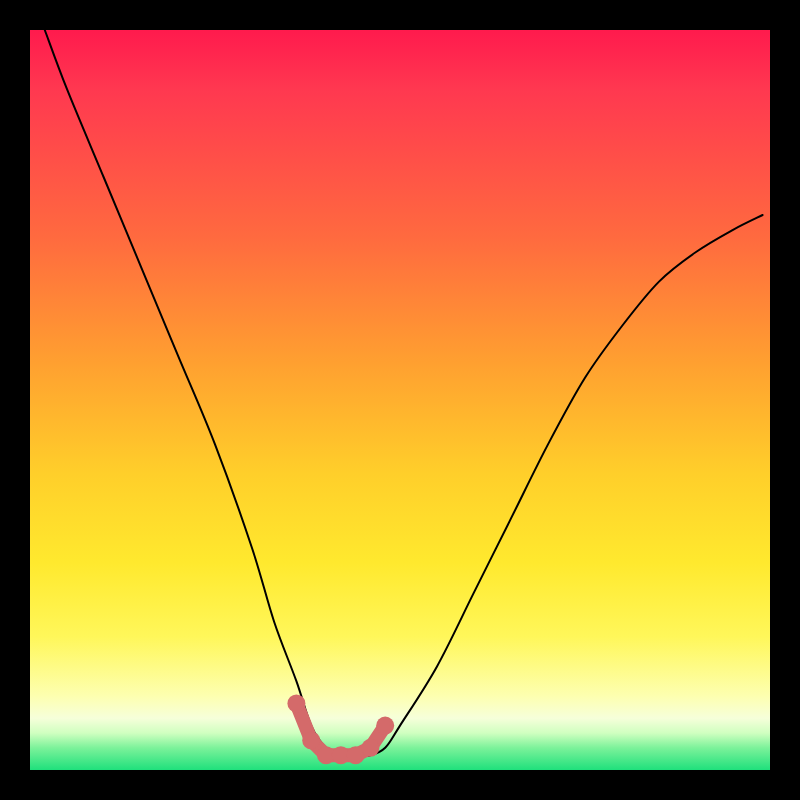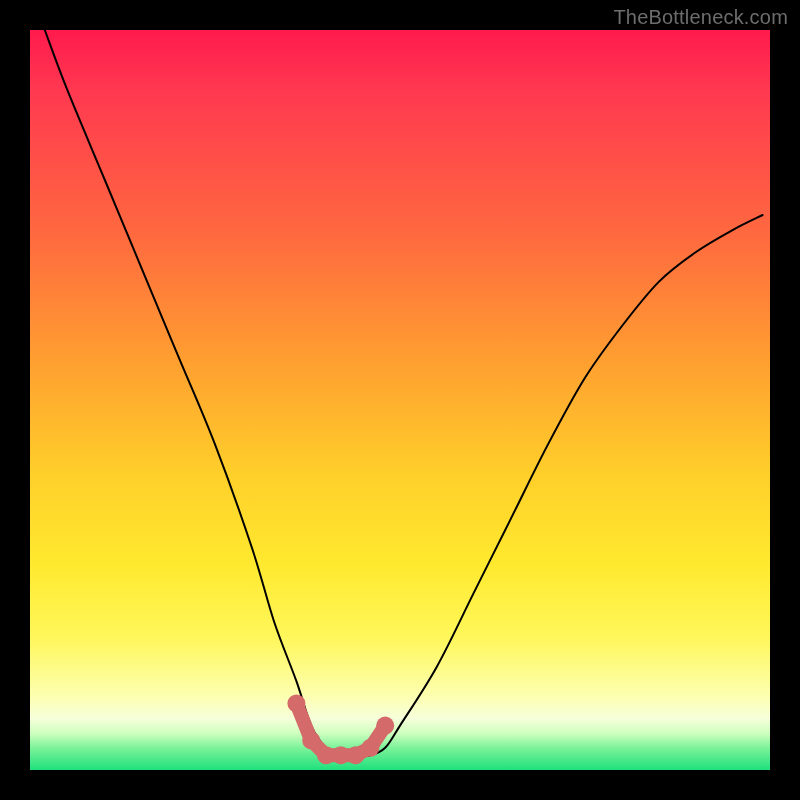--- a/index.html
+++ b/index.html
@@ -60,21 +60,20 @@
     width: 740px;
     height: 740px;
     overflow: visible;
   }
 </style>
 </head>
 <body>
 
 <div class="frame">
 
-  <div class="watermark">TheBottleneck.com</div>
 
   <div class="plot-area">
     <svg class="curve" viewBox="0 0 740 740" preserveAspectRatio="none">
       <path id="curve-path" fill="none" stroke="#000000" stroke-width="2" stroke-linecap="round" d="M 14.8 0 C 18.5 9.866666666666655 27.133333333333333 34.53333333333326 37 59.19999999999993 C 46.86666666666667 83.8666666666666 61.666666666666664 118.39999999999999 74 148 C 86.33333333333333 177.6 98.66666666666667 207.19999999999996 111 236.79999999999995 C 123.33333333333333 266.4 135.66666666666666 295.99999999999994 148 325.59999999999997 C 160.33333333333334 355.2 172.66666666666666 382.3333333333333 185 414.4 C 197.33333333333334 446.46666666666664 212.13333333333333 488.4 222 518 C 231.86666666666667 547.6 236.8 569.8 244.20000000000002 592 C 251.60000000000002 614.2 260.2333333333333 633.9333333333334 266.4 651.2 C 272.56666666666666 668.4666666666667 276.26666666666665 684.5 281.2 695.6 C 286.1333333333333 706.7 291.06666666666666 712.8666666666666 296 717.8 C 300.93333333333334 722.7333333333333 305.8666666666667 723.9666666666667 310.8 725.2 C 315.73333333333335 726.4333333333334 320.6666666666667 725.2 325.6 725.2 C 330.53333333333336 725.2 335.4666666666667 726.4333333333334 340.40000000000003 725.2 C 345.33333333333337 723.9666666666667 350.26666666666665 722.7333333333333 355.2 717.8 C 360.1333333333333 712.8666666666666 361.3666666666667 709.1666666666667 370 695.6 C 378.6333333333333 682.0333333333333 394.66666666666674 658.6 407.00000000000006 636.4 C 419.33333333333337 614.1999999999999 431.6666666666667 587.0666666666666 444 562.4 C 456.3333333333333 537.7333333333333 468.6666666666667 513.0666666666666 481 488.4 C 493.3333333333333 463.7333333333333 505.6666666666667 437.8333333333333 518 414.4 C 530.3333333333334 390.96666666666664 542.6666666666666 367.5333333333333 555 347.79999999999995 C 567.3333333333334 328.0666666666666 579.6666666666666 312.0333333333333 592 296 C 604.3333333333334 279.9666666666667 616.6666666666666 263.9333333333333 629 251.59999999999997 C 641.3333333333334 239.26666666666662 653.6666666666666 230.63333333333333 666 222 C 678.3333333333334 213.36666666666667 691.9 205.96666666666673 703 199.80000000000007 C 714.1 193.6333333333334 727.6666666666667 187.46666666666667 732.6 185"></path>
       <g id="highlight-group">
           <polyline points="266.4,673.4 281.2,710.4 296,725.2 310.8,725.2 325.6,725.2 340.40000000000003,717.8 355.2,695.6" fill="none" stroke="#d46a6a" stroke-width="14" stroke-linecap="round" stroke-linejoin="round"></polyline>
           <circle cx="266.4" cy="673.4" r="9" fill="#d46a6a"></circle>
           <circle cx="281.2" cy="710.4" r="9" fill="#d46a6a"></circle>
           <circle cx="296" cy="725.2" r="9" fill="#d46a6a"></circle>
           <circle cx="310.8" cy="725.2" r="9" fill="#d46a6a"></circle>

